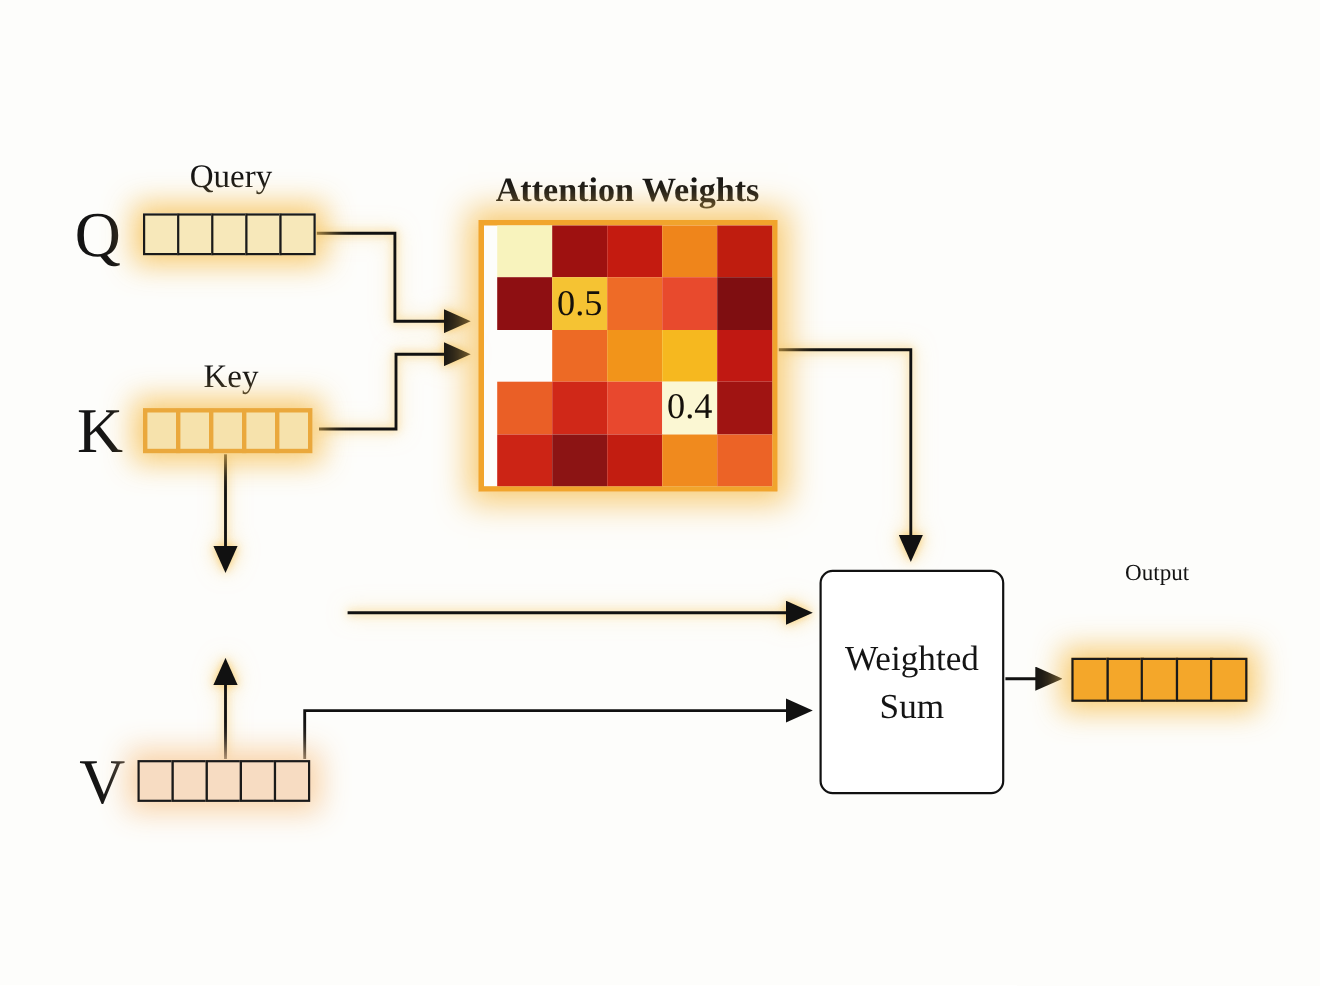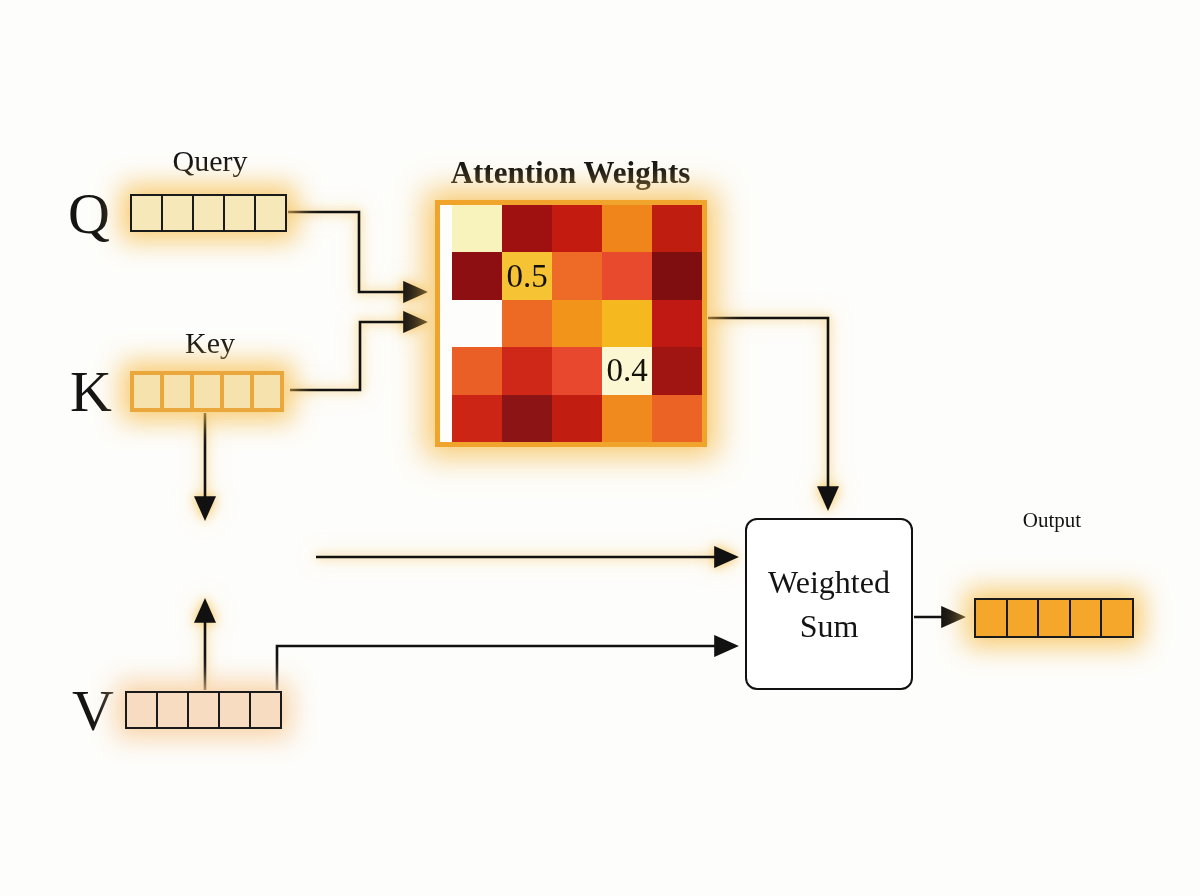--- a/index.html
+++ b/index.html
@@ -117,21 +117,21 @@
 
   <div class="abs sym" style="left:72px;top:682px;">V</div>
   <div class="abs vec glow-soft" style="left:125px;top:691px;">
       <span class="vcell" style="width: 33px; height: 38px; background: rgb(247, 220, 194); border-color: rgb(26, 26, 26); border-width: 2px;"></span>
       <span class="vcell" style="width: 33px; height: 38px; background: rgb(247, 220, 194); border-color: rgb(26, 26, 26); border-width: 2px; margin-left: -2px;"></span>
       <span class="vcell" style="width: 33px; height: 38px; background: rgb(247, 220, 194); border-color: rgb(26, 26, 26); border-width: 2px; margin-left: -2px;"></span>
       <span class="vcell" style="width: 33px; height: 38px; background: rgb(247, 220, 194); border-color: rgb(26, 26, 26); border-width: 2px; margin-left: -2px;"></span>
       <span class="vcell" style="width: 33px; height: 38px; background: rgb(247, 220, 194); border-color: rgb(26, 26, 26); border-width: 2px; margin-left: -2px;"></span>
     </div>
 
-  <div class="abs pbox ws-box" style="left:745px;top:518px;width:168px;height:172px;">
+  <div class="abs pbox ws-box" style="left:745px;top:518px;width:168px;height:204px;">
     <span>Weighted</span>
     <span>Sum</span>
   </div>
 
   <div class="abs lbl" style="left:960px;top:506px;width:184px;font-size:21px;line-height:1.42;">
     <div>Output</div>
   </div>
   <div class="abs vec glow-gold" style="left:974px;top:598px;">
       <span class="vcell" style="width: 34px; height: 40px; background: rgb(244, 167, 42); border-color: rgb(26, 26, 26); border-width: 2.5px;"></span>
       <span class="vcell" style="width: 34px; height: 40px; background: rgb(244, 167, 42); border-color: rgb(26, 26, 26); border-width: 2.5px; margin-left: -2.5px;"></span>

